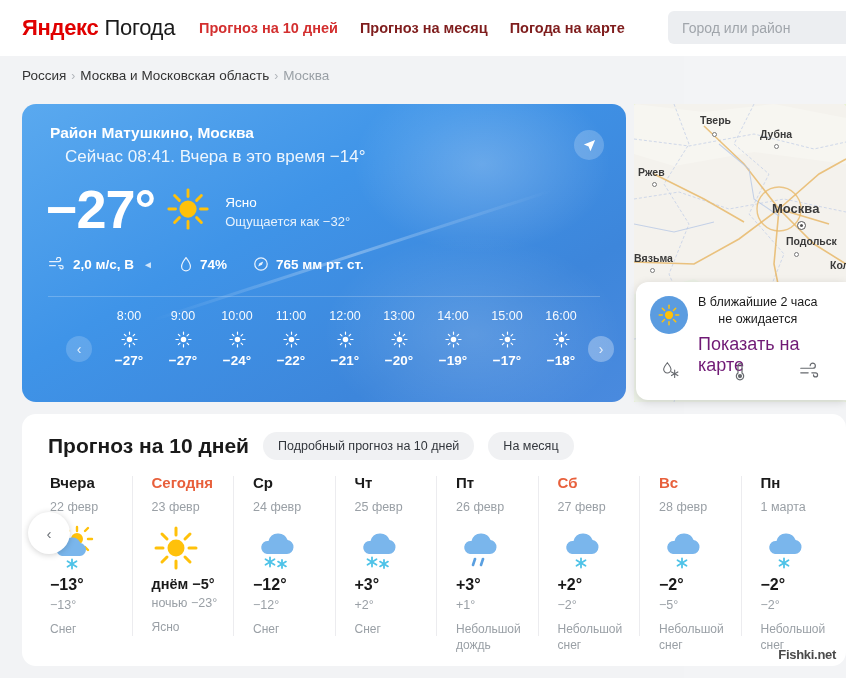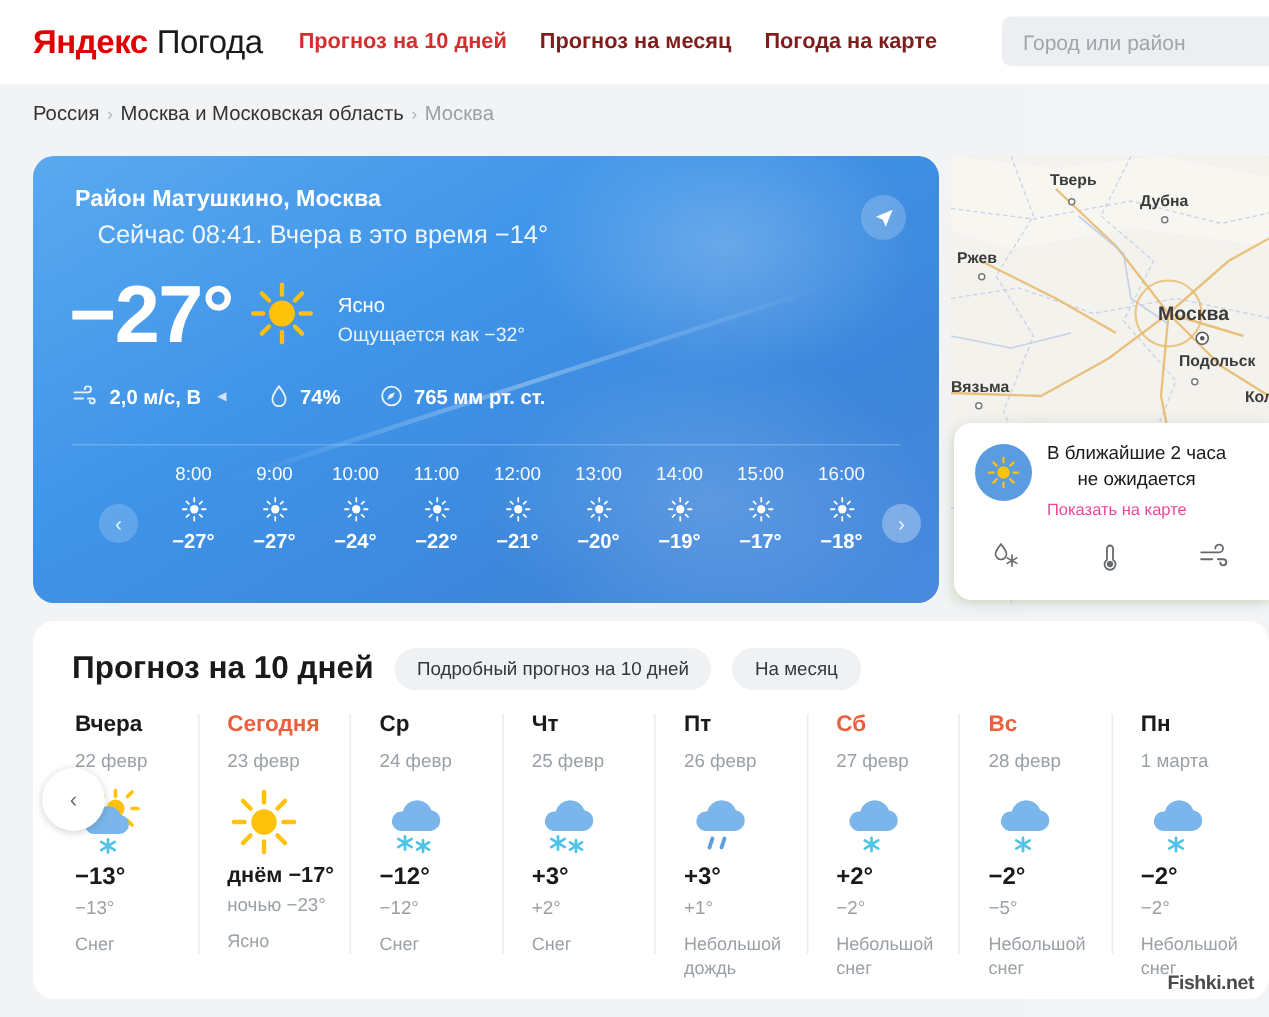--- a/index.html
+++ b/index.html
@@ -101,21 +101,21 @@
 
   .map-popup {
     position: absolute; left: 636px; top: 282px; width: 210px; height: 118px;
     background: #fff; border-radius: 12px 0 0 12px; box-shadow: 0 2px 10px rgba(0,0,0,0.14);
   }
   .popup-sun-circle {
     position: absolute; left: 14px; top: 14px; width: 38px; height: 38px; border-radius: 50%;
     background: #5b9ce0; display:flex; align-items:center; justify-content:center;
   }
   .popup-text { position: absolute; left: 62px; top: 12px; font-size: 12.5px; color: #1a1a1a; line-height: 1.35; text-align: center; }
-  .popup-link { position: absolute; left: 62px; top: 52px; font-size: 11px; color: #ec4899; cursor: pointer; }
+  .popup-link { position: absolute; left: 62px; top: 52px; font-size: 18px; color: #701a75; cursor: pointer; }
   .popup-icons { position: absolute; left: 0; top: 78px; width: 210px; display: flex;
     justify-content: space-around; align-items: center; }
 
   
   .forecast {
     position: absolute; left: 22px; top: 414px; width: 824px; height: 252px;
     background: #fff; border-radius: 14px;
   }
   .fc-head { display: flex; align-items: center; gap: 14px; padding: 18px 0 0 26px; }
   .fc-title { font-size: 21px; font-weight: bold; color: #1a1a1a; }
@@ -559,21 +559,21 @@
                 <line x1="24" y1="37" x2="24" y2="44"></line>
       <line x1="4" y1="24" x2="11" y2="24"></line>
                 <line x1="37" y1="24" x2="44" y2="24"></line>
       <line x1="10" y1="10" x2="15" y2="15"></line>
                 <line x1="33" y1="33" x2="38" y2="38"></line>
       <line x1="10" y1="38" x2="15" y2="33"></line>
                 <line x1="33" y1="15" x2="38" y2="10"></line>
     </g>
             </svg>
           </div>
-     <div class="day-temp small">днём −17°</div>
+     <div class="day-temp small">днём −5°</div>
      <div class="day-temp2">ночью −23°</div>
      <div class="day-cond">Ясно</div>
         </div>
         <div class="day">
           <div class="day-name">Ср</div>
      <div class="day-date">24 февр</div>
      <div class="day-icon">
             <svg width="48" height="48" viewBox="0 0 48 48">
               <path d="M14 30h20a7 7 0 0 0 .6-13.9A10 10 0 0 0 15.5 17 6.5 6.5 0 0 0 14 30z" fill="#7AB6EC"></path>
               <g stroke="#4FC3E8" stroke-width="1.8" stroke-linecap="round">

